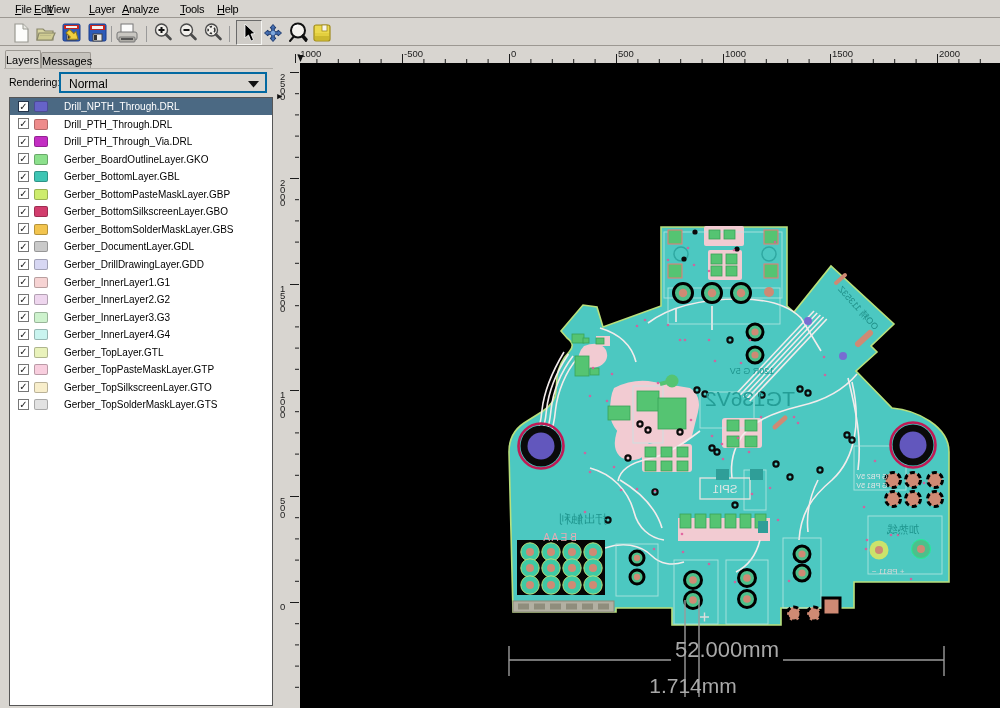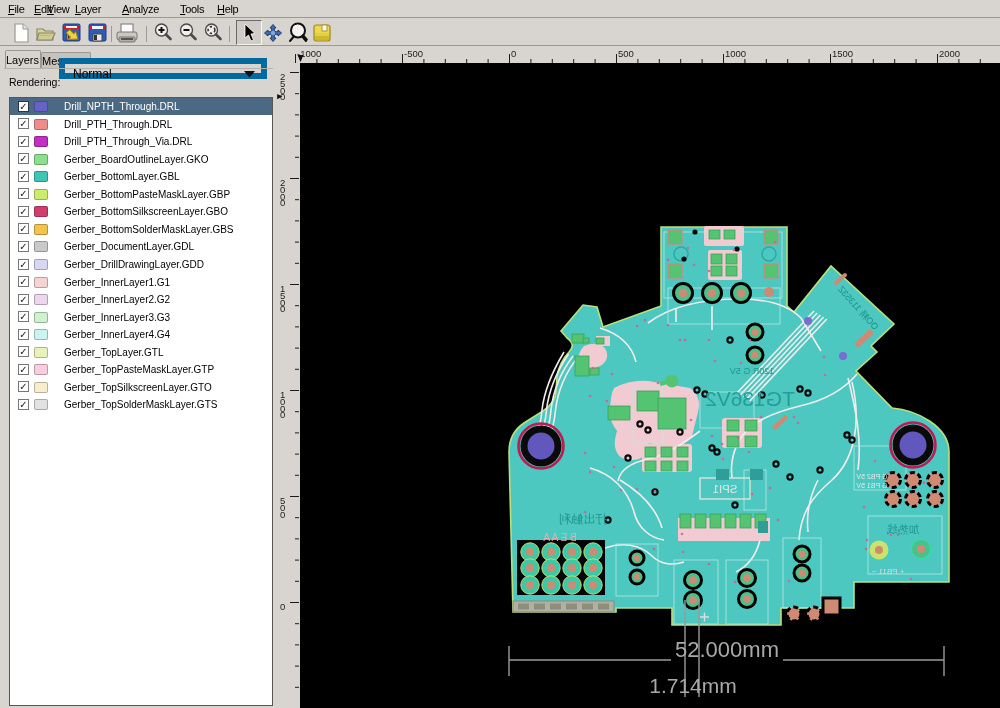--- a/index.html
+++ b/index.html
@@ -12,44 +12,44 @@
 .ptrbtn{position:absolute;left:236px;top:2px;width:26px;height:25px;background:#cfccc7;
  border:1px solid #6a6a6a;border-right-color:#f5f5f2;border-bottom-color:#f5f5f2}
 .panel{position:absolute;left:0;top:46px;width:277px;height:662px;background:#d8d5d0}
 .tab{position:absolute;font-size:11px;text-align:left}
 .tab1{left:5px;top:4px;width:36px;height:18px;background:#d8d5d0;border:1px solid #9c9892;
  border-bottom:none;border-radius:2px 2px 0 0;padding-top:3px;z-index:2}
 .tab2{left:41px;top:6px;width:50px;height:16px;background:#c6c3bd;border:1px solid #9c9892;
  border-bottom:none;border-radius:2px 2px 0 0;padding-top:2px}
 .nbline{position:absolute;left:4px;top:22px;width:269px;height:1px;background:#b5b2ac;z-index:1}
 .rlabel{position:absolute;left:9px;top:30px;font-size:10.5px}
-.combo{position:absolute;left:59px;top:12px;width:208px;height:21px;background:#d8d5d0;
- border:6px solid #0369a1;font-size:12px}
+.combo{position:absolute;left:59px;top:26px;width:208px;height:21px;background:#d8d5d0;
+ border:2px solid #0369a1;font-size:12px}
 .combo .ct{position:absolute;left:8px;top:3px}
 .combo .ca{position:absolute;right:3px;top:1px;width:17px;height:17px}
 .listbox{position:absolute;left:9px;top:51px;width:264px;height:609px;background:#fff;
  border:1px solid #565656;overflow:hidden}
 .row{position:absolute;left:0;width:262px;height:17px;font-size:10px}
 .row.sel{background:#4b6983;color:#fff}
 .cb{position:absolute;left:8px;top:2.5px;width:11px;height:11px;background:#fff;
  border:1px solid #777;font-size:10px;line-height:10px;text-align:center;color:#222}
 .row.sel .cb{border-color:#24344a}
 .sw{position:absolute;left:24px;top:3px;width:14px;height:11px;border-radius:2px;
  border:1px solid rgba(0,0,0,0.25)}
 .lt{position:absolute;left:54px;top:3px;white-space:nowrap}
 .splitter{position:absolute;left:273px;top:46px;width:4px;height:662px;background:#d8d5d0}
 .sdots{position:absolute;left:274.5px;top:392px;width:1.5px;height:26px;
  background:repeating-linear-gradient(#777 0 1.5px,transparent 1.5px 5px)}
 </style></head>
 <body>
 <div class="menubar">
-    <span class="mi" style="left:8px"><u>F</u>ile</span>
+    <span class="mi" style="left:15px"><u>F</u>ile</span>
     <span class="mi" style="left:34px"><u>E</u>dit</span>
     <span class="mi" style="left:47px"><u>V</u>iew</span>
-    <span class="mi" style="left:75px"><u>L</u>ayer</span>
+    <span class="mi" style="left:89px"><u>L</u>ayer</span>
     <span class="mi" style="left:122px"><u>A</u>nalyze</span>
     <span class="mi" style="left:180px"><u>T</u>ools</span>
     <span class="mi" style="left:217px"><u>H</u>elp</span>
   </div>
 <div class="toolbar">
     <svg class="ti" style="left:13px;top:5px" width="17" height="20" viewBox="0 0 17 20">
       <path d="M2 1 L10 1 L15 6 L15 19 L2 19 Z" fill="#fdfdfb" stroke="#9a9a92" stroke-width="1.2"></path>
       <path d="M10 1 L10 6 L15 6" fill="#e8e8e2" stroke="#9a9a92" stroke-width="1"></path>
     </svg>
     <svg class="ti" style="left:36px;top:8px" width="20" height="16" viewBox="0 0 20 16">

